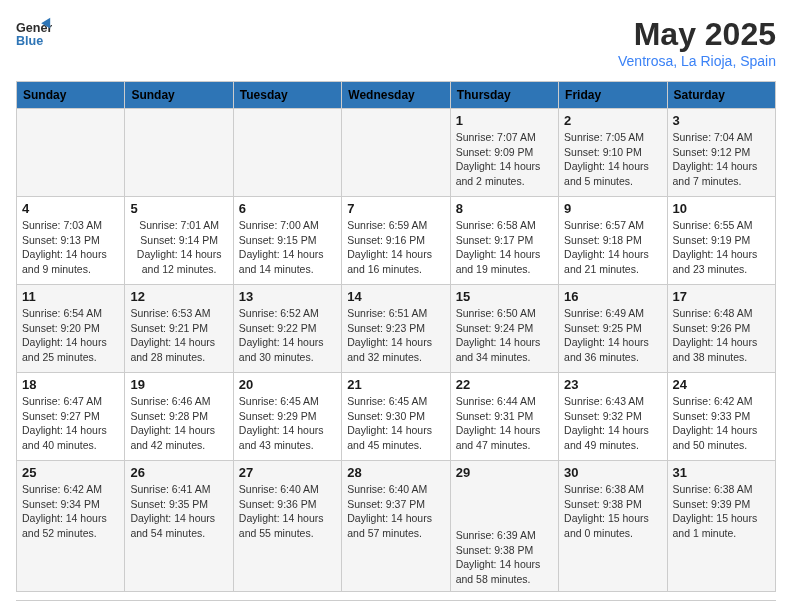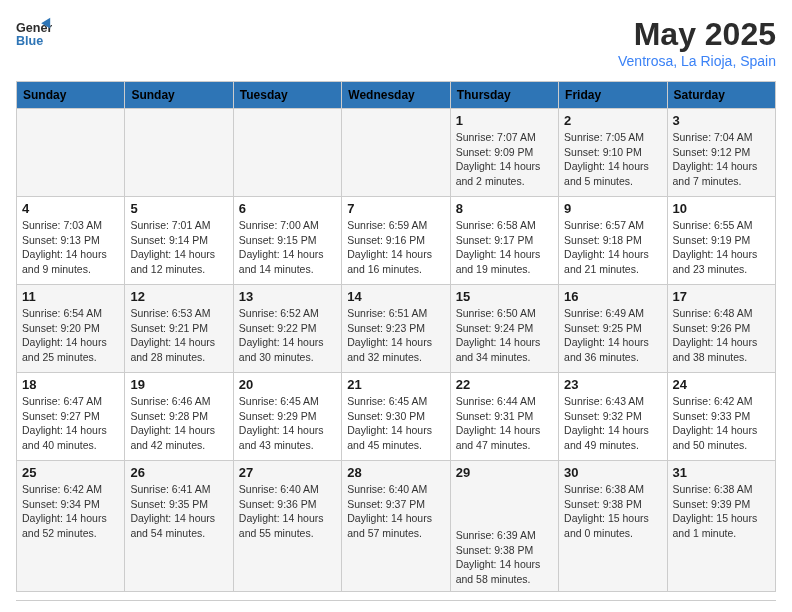--- a/index.html
+++ b/index.html
@@ -144,21 +144,21 @@
       </tr>
       <tr>
         <td>
           <span class="day-num">4</span>
           <div class="day-info" style="white-space: pre-line;">Sunrise: 7:03 AM
 Sunset: 9:13 PM
 Daylight: 14 hours and 9 minutes.</div>
         </td>
         <td>
           <span class="day-num">5</span>
-          <div class="day-info" style="white-space: pre-line;">Sunrise: 7:01 AM
+          <div class="day-info" style="white-space: pre-line; text-align: center;">Sunrise: 7:01 AM
 Sunset: 9:14 PM
 Daylight: 14 hours and 12 minutes.</div>
         </td>
         <td>
           <span class="day-num">6</span>
           <div class="day-info" style="white-space: pre-line;">Sunrise: 7:00 AM
 Sunset: 9:15 PM
 Daylight: 14 hours and 14 minutes.</div>
         </td>
         <td>

